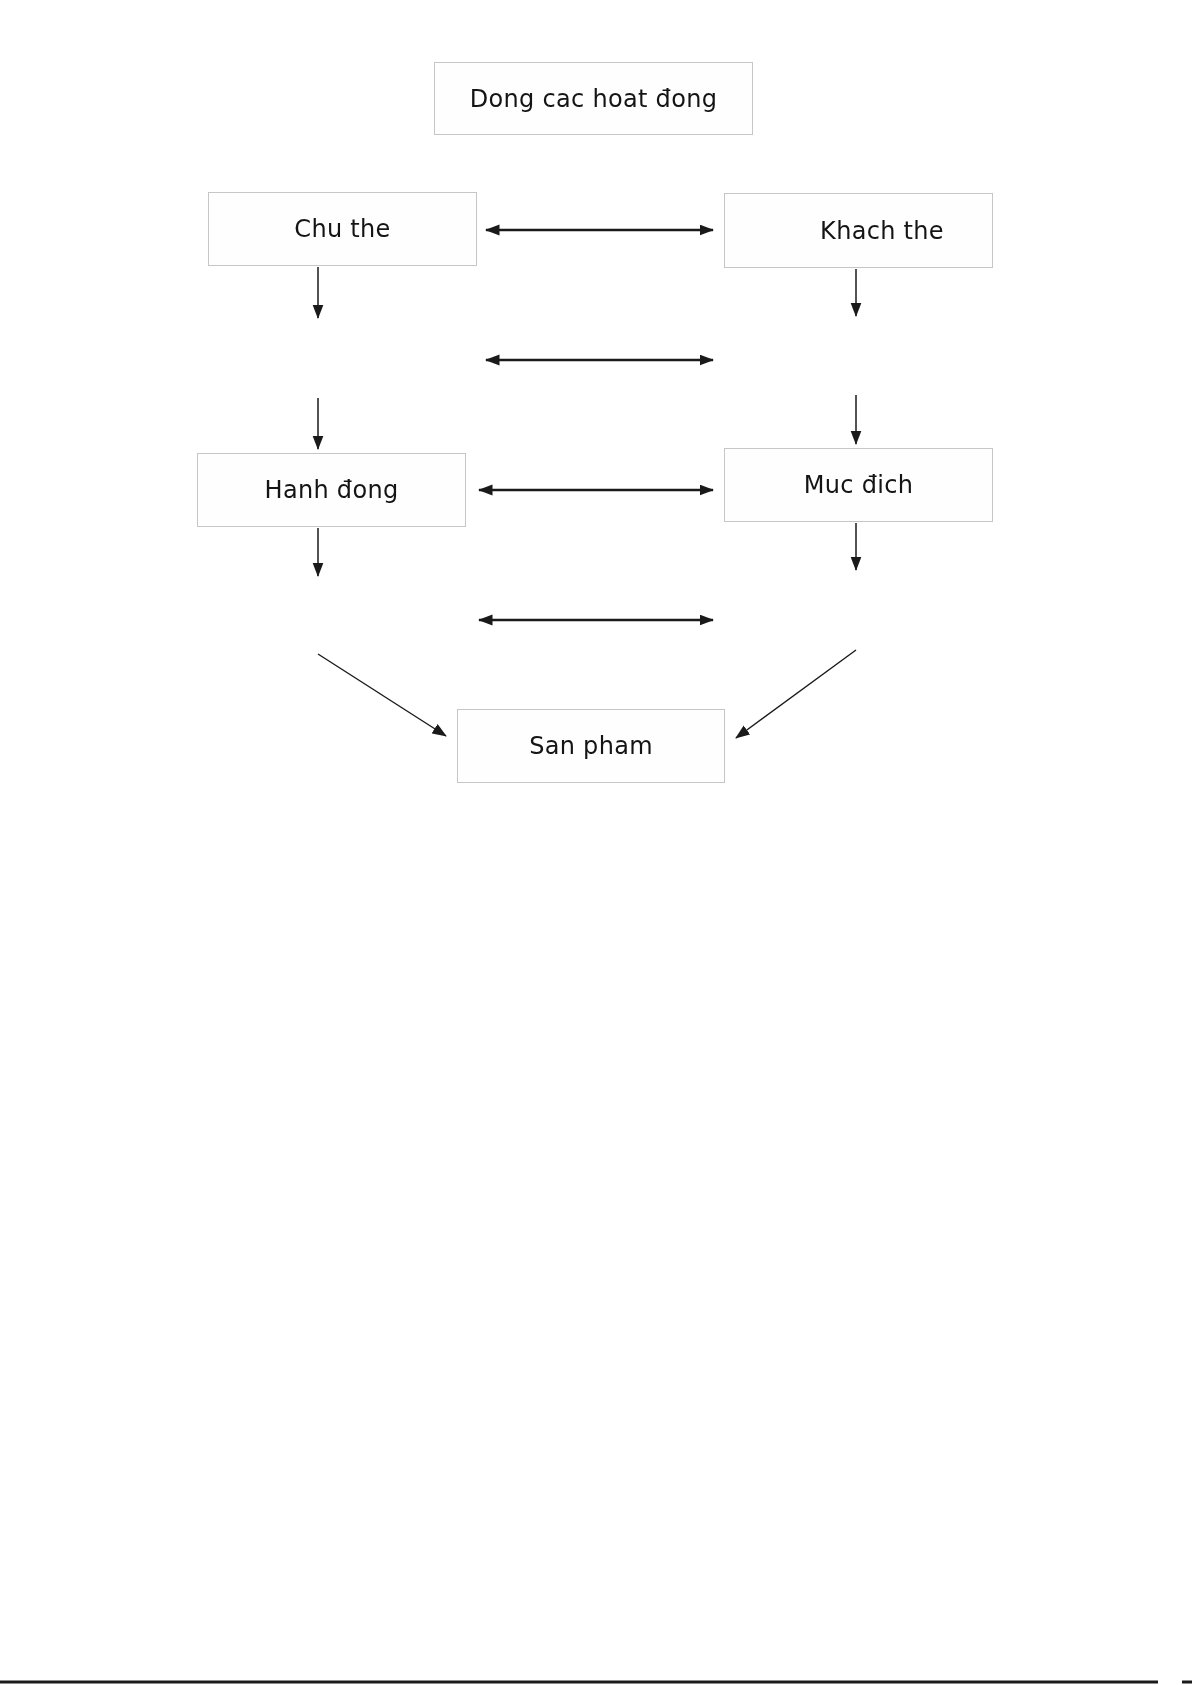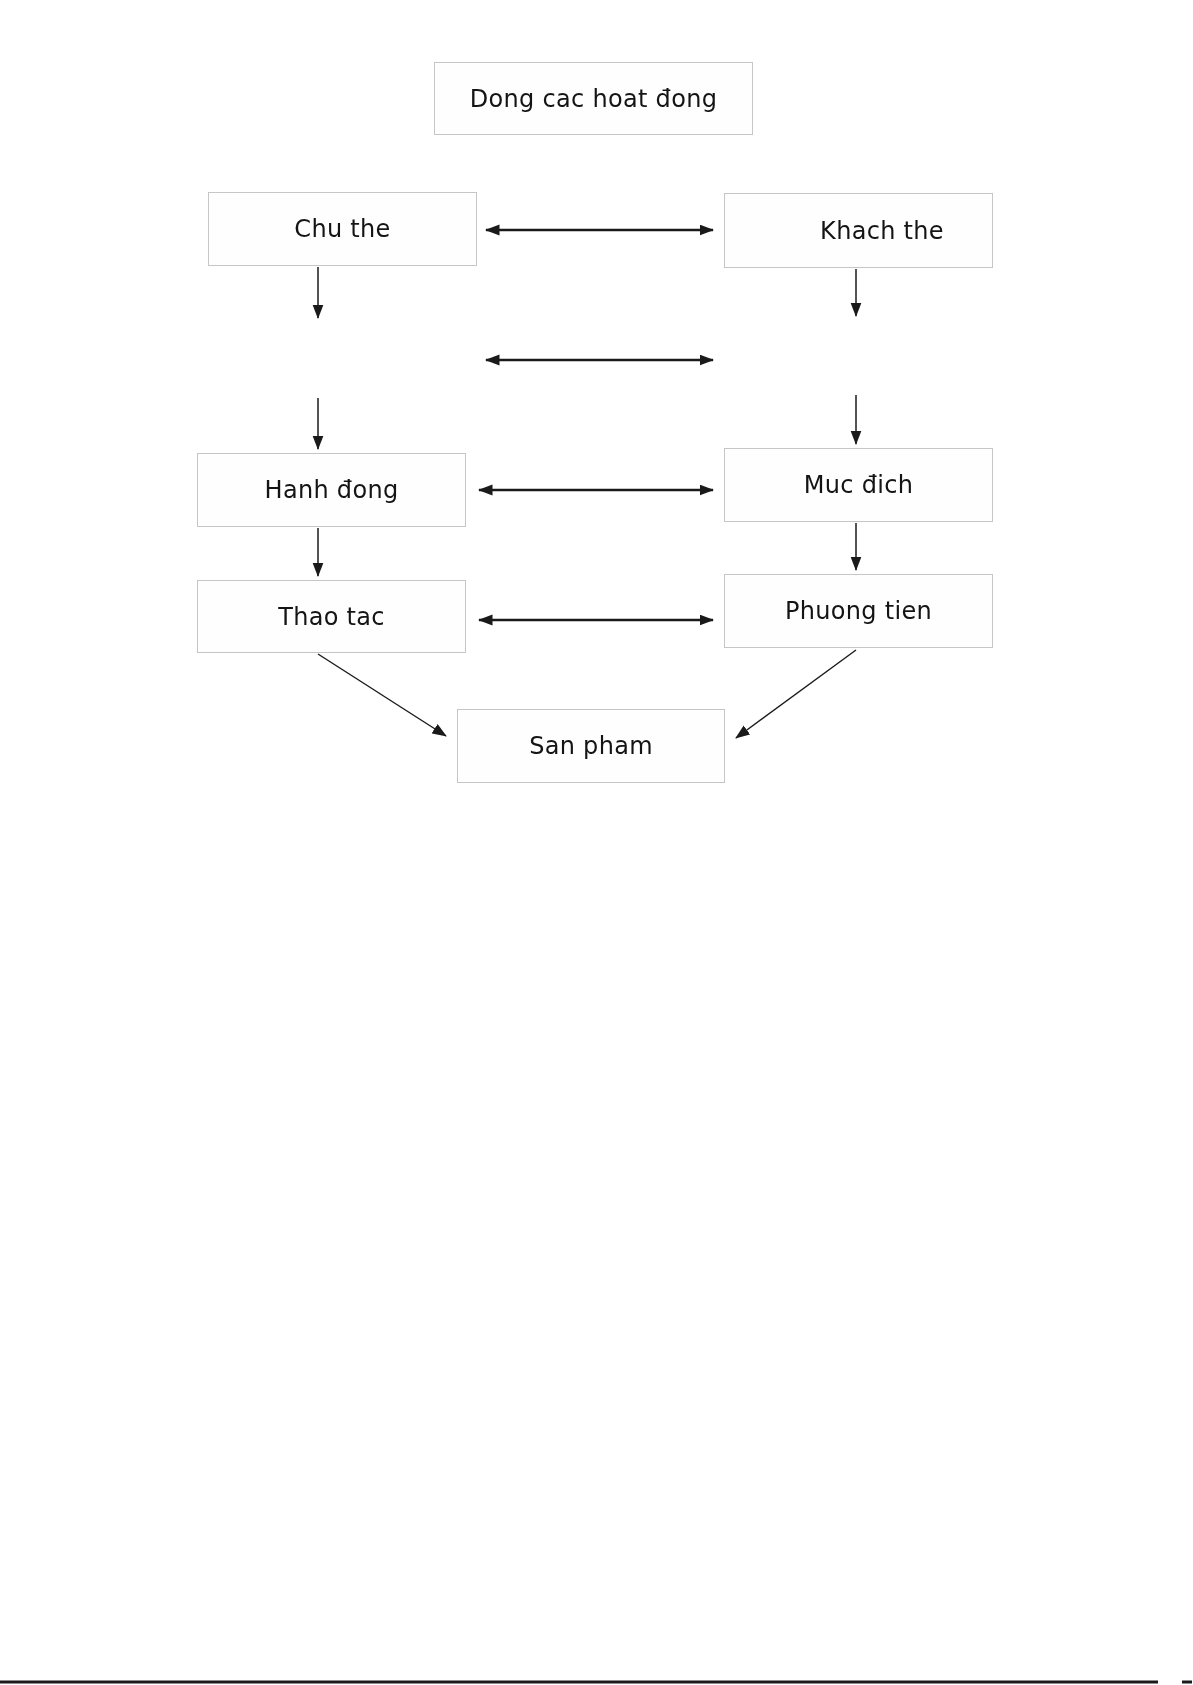--- a/index.html
+++ b/index.html
@@ -52,22 +52,20 @@
 
   <div class="node" id="node-title">Dong cac hoat đong</div>
 
   <div class="node" id="node-chu-the">Chu the</div>
   <div class="node" id="node-khach-the">Khach the</div>
 
 
   <div class="node" id="node-muc-dich">Muc đich</div>
   <div class="node" id="node-hanh-dong">Hanh đong</div>
 
-  <div class="node" id="node-thao-tac">Thao tac</div>
-  <div class="node" id="node-phuong-tien">Phuong tien</div>
 
   <div class="node" id="node-san-pham">San pham</div>
 
   <svg class="arrows" width="1193" height="1685" viewBox="0 0 1193 1685">
     <defs>
       <marker id="ah" markerUnits="userSpaceOnUse" markerWidth="16" markerHeight="12" refX="13.5" refY="5.5" orient="auto-start-reverse">
         <path d="M0,0 L14.5,5.5 L0,11 z" fill="#1a1a1a"></path>
       </marker>
     </defs>
 

